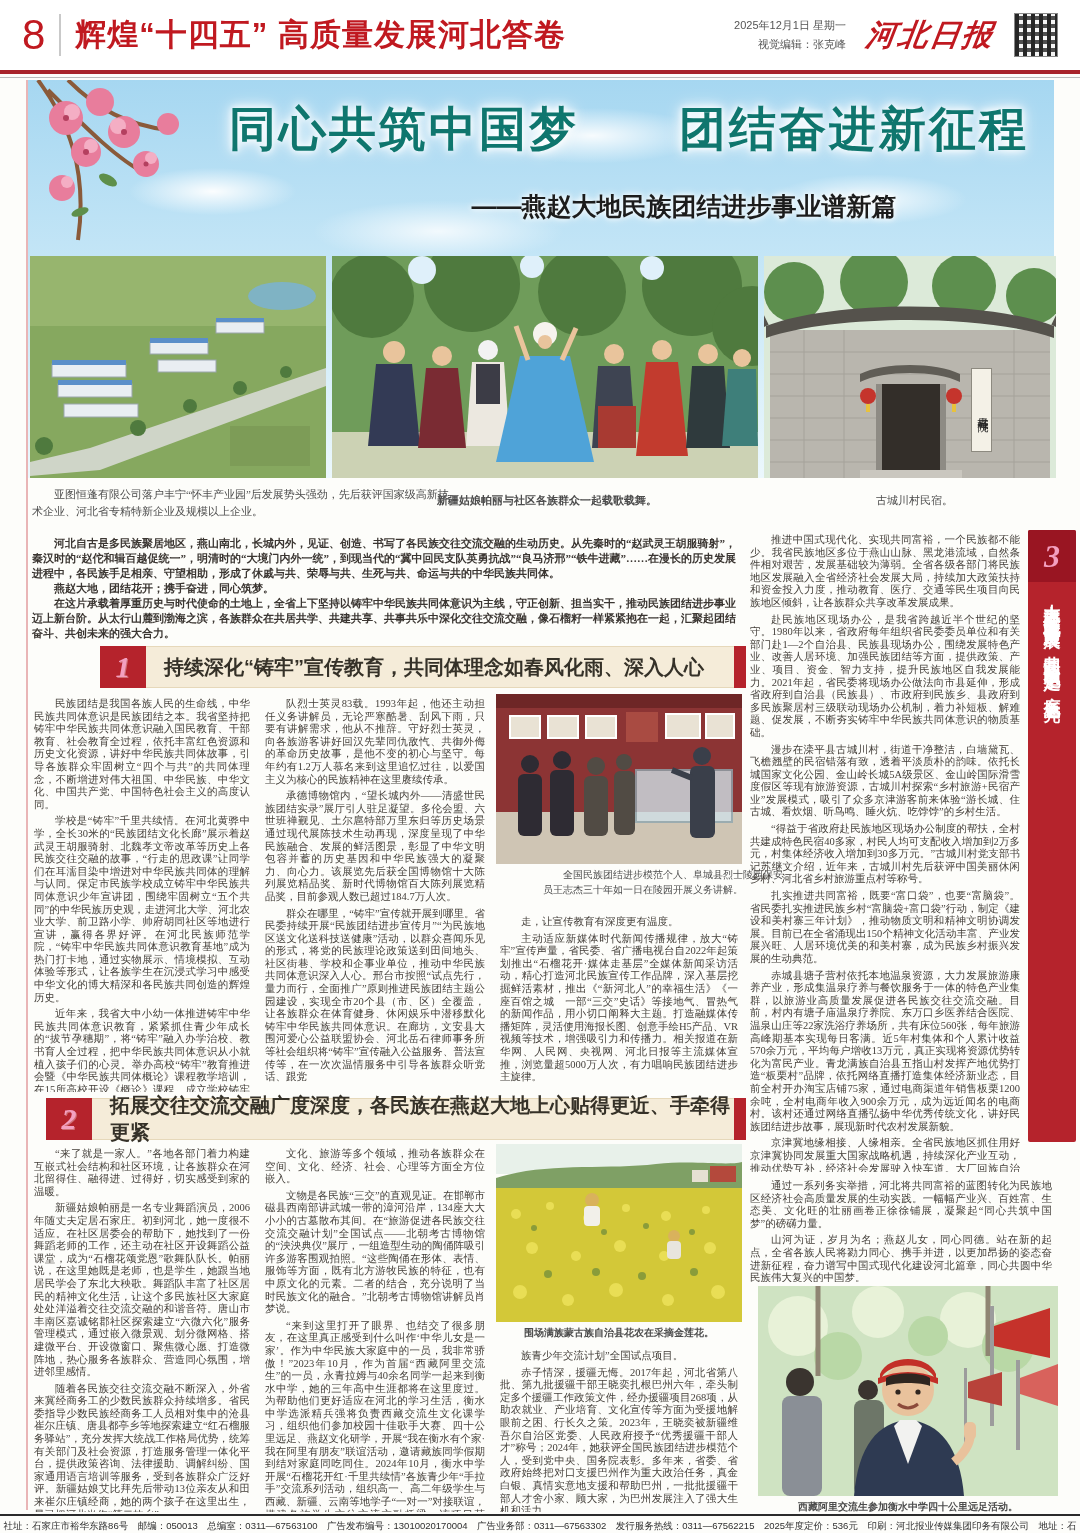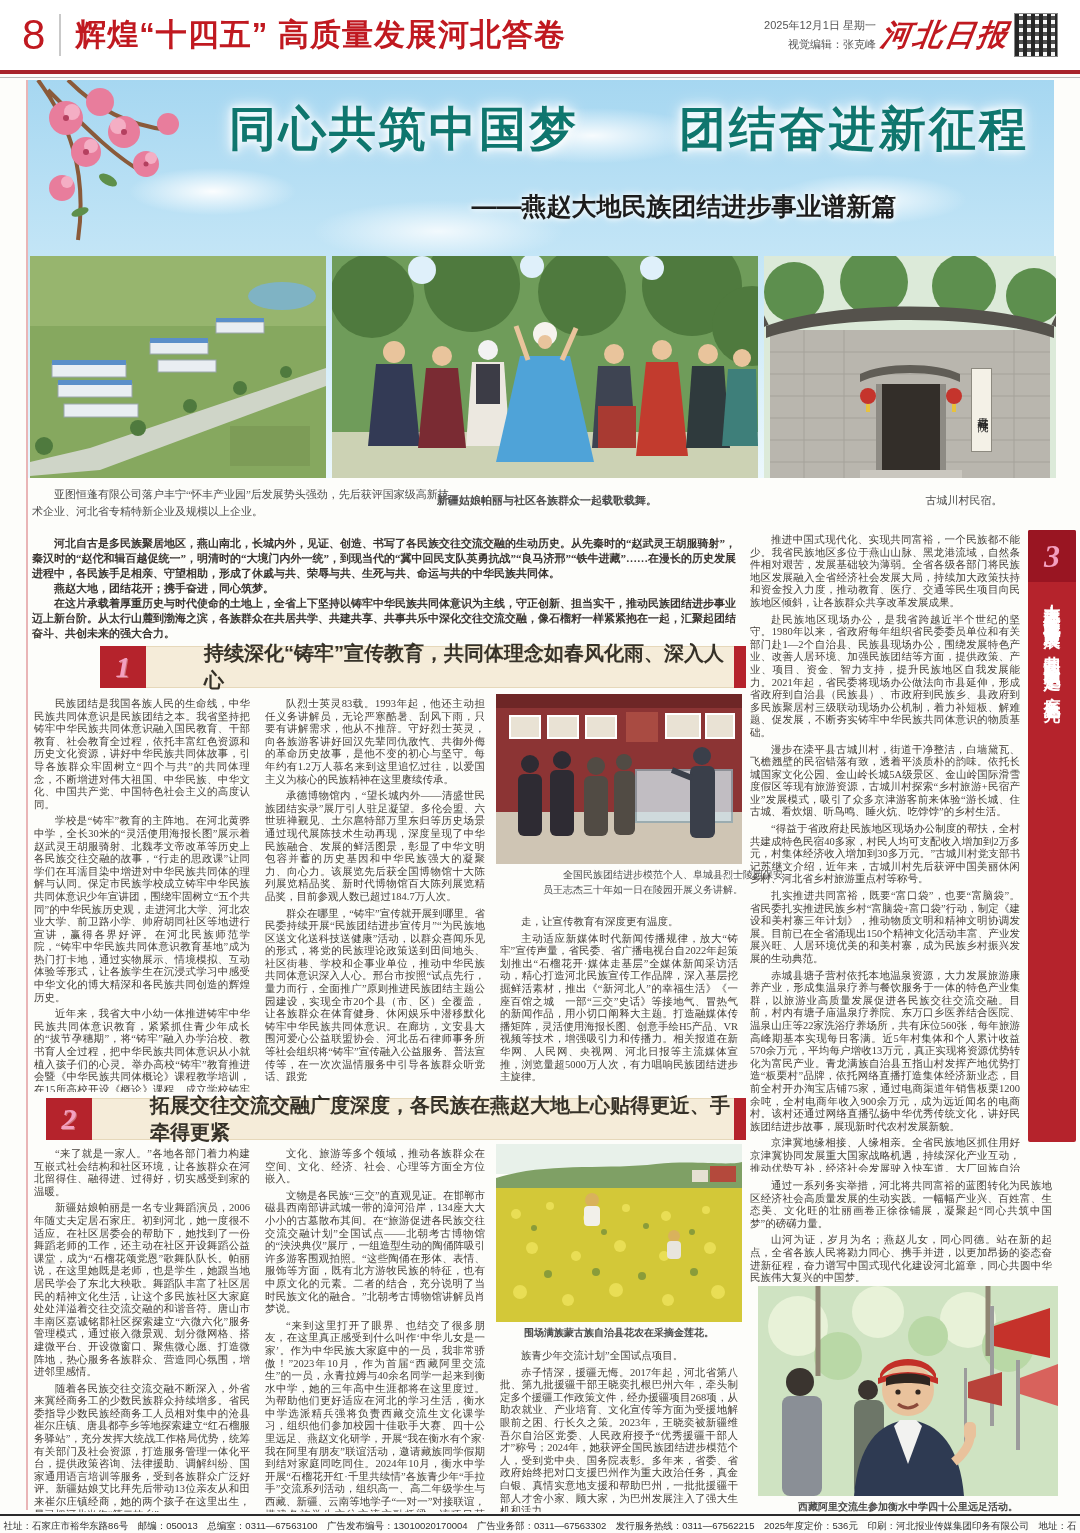--- a/index.html
+++ b/index.html
@@ -6,21 +6,21 @@
   .page{position:relative;width:1080px;height:1533px;margin:0 auto;background:#fdfdfa;overflow:hidden;
         font-family:"Liberation Serif","DejaVu Serif",serif;color:#3f3a37;}
   
   #page-header{position:absolute;left:0;top:0;width:1080px;height:70px;display:flex;align-items:center;
       justify-content:space-between;padding:0 22px;box-sizing:border-box;background:#fff;}
   .ph-left{display:flex;align-items:center;gap:14px;}
   .page-no{font-size:42px;color:#c01920;font-family:"Liberation Sans","DejaVu Sans",sans-serif;font-weight:400;}
   .ph-divider{width:2px;height:42px;background:#c9c9c9;}
   .col-title{font-size:31px;font-weight:900;color:#c01920;font-family:"Liberation Sans","DejaVu Sans",sans-serif;
       letter-spacing:1px;margin:0;}
-  .ph-right{display:flex;align-items:center;gap:5px;}
+  .ph-right{display:flex;align-items:center;gap:20px;}
   .date-block{text-align:right;font-size:11px;color:#555;line-height:1.7;font-family:"Liberation Sans","DejaVu Sans",sans-serif;}
   .masthead{font-size:30px;color:#c01920;font-weight:900;font-style:italic;transform:skewX(-8deg);letter-spacing:2px;}
   .qr{width:42px;height:42px;border:1px solid #888;background:
       repeating-linear-gradient(0deg,#26262600 0 4px,#262626cc 4px 8px),
       repeating-linear-gradient(90deg,#262626 0 4px,#f5f5f5 4px 8px);}
   #rule1{position:absolute;top:70px;left:0;width:1080px;height:4px;background:#a8242b;}
   #rule2{position:absolute;top:77px;left:0;width:1080px;height:1px;background:#bbb;}
   #edge-left{position:absolute;left:26px;top:80px;width:2px;height:1430px;background:rgba(195,45,55,.35);}
   
   #sky{position:absolute;left:28px;top:80px;width:1026px;height:398px;
@@ -40,34 +40,34 @@
   figure{margin:0;padding:0;position:absolute;overflow:hidden;}
   figure svg{display:block;width:100%;height:100%;}
   #photo-industrial{left:30px;top:256px;width:296px;height:222px;}
   #photo-dance{left:332px;top:256px;width:426px;height:222px;}
   #photo-gate{left:764px;top:256px;width:292px;height:222px;}
   #gate-sign{position:absolute;right:64px;top:112px;width:19px;height:82px;background:#f4f1e7;border:1px solid #8d8a80;
       writing-mode:vertical-rl;font-size:11px;line-height:17px;text-align:center;color:#222;letter-spacing:1px;}
   .caption{position:absolute;font-size:11px;color:#4c4c4c;line-height:1.5;}
   #cap-industrial{left:32px;top:486px;width:424px;text-indent:2em;}
   #cap-dance{left:372px;top:492px;width:350px;text-align:center;font-weight:700;}
-  #cap-gate{left:876px;top:492px;width:176px;text-align:center;}
+  #cap-gate{left:876px;top:492px;width:176px;text-align:left;}
   
   #intro{position:absolute;left:32px;top:536px;width:704px;font-size:11px;line-height:15px;font-weight:600;
       color:#3b3632;text-align:justify;}
   #intro p{margin:0;text-indent:2em;}
   
   .sec-banner{position:absolute;height:42px;background:#f5ecd9;display:flex;align-items:center;
       box-shadow:inset 0 0 0 1px #e6d8ba;}
   #sec1-banner{left:100px;top:646px;width:646px;}
   #sec2-banner{left:46px;top:1098px;width:700px;}
   .sec-num{width:46px;height:42px;background:#b5232c;color:#f3a0c0;display:flex;align-items:center;justify-content:center;
       font-size:30px;font-style:italic;font-weight:700;text-shadow:1px 1px 0 rgba(255,255,255,.35);flex:0 0 46px;}
   .sec-title{flex:1;padding-left:18px;font-size:20px;font-weight:800;color:#353128;
-      font-family:"Liberation Sans","DejaVu Sans",sans-serif;margin-left:40px;}
+      font-family:"Liberation Sans","DejaVu Sans",sans-serif;}
   .sec-endcap{width:12px;height:42px;background:#b5232c;flex:0 0 12px;}
   
   .txtcol{position:absolute;font-size:10.5px;line-height:12.6px;text-align:justify;overflow:hidden;color:#45403b;}
   .txtcol p{margin:4px;text-indent:2em;}
   #s1c1{left:30px;top:694px;width:224px;height:398px;}
   #s1c2{left:261px;top:694px;width:228px;height:398px;}
   #s1c3{left:496px;top:912px;width:246px;height:180px;}
   #photo-museum{left:496px;top:694px;width:246px;height:170px;}
   #cap-museum{left:496px;top:868px;width:246px;font-size:10px;text-indent:2em;line-height:1.45;margin-left:47px;}
   #s2c1{left:30px;top:1144px;width:224px;height:368px;}
@@ -259,21 +259,21 @@
       <p>在这片承载着厚重历史与时代使命的土地上，全省上下坚持以铸牢中华民族共同体意识为主线，守正创新、担当实干，推动民族团结进步事业迈上新台阶。从太行山麓到渤海之滨，各族群众在共居共学、共建共享、共事共乐中深化交往交流交融，像石榴籽一样紧紧抱在一起，汇聚起团结奋斗、共创未来的强大合力。</p>
     </div>
 
   <div class="sec-banner" id="sec1-banner">
     <div class="sec-num">1</div>
     <div class="sec-title">持续深化“铸牢”宣传教育，共同体理念如春风化雨、深入人心</div>
     <div class="sec-endcap"></div>
   </div>
   <div class="txtcol" id="s1c1">
       <p>民族团结是我国各族人民的生命线，中华民族共同体意识是民族团结之本。我省坚持把铸牢中华民族共同体意识融入国民教育、干部教育、社会教育全过程，依托丰富红色资源和历史文化资源，讲好中华民族共同体故事，引导各族群众牢固树立“四个与共”的共同体理念，不断增进对伟大祖国、中华民族、中华文化、中国共产党、中国特色社会主义的高度认同。</p>
-      <p>学校是“铸牢”教育的主阵地。在河北黄骅中学，全长30米的“灵活使用海报长图”展示着赵武灵王胡服骑射、北魏孝文帝改革等历史上各民族交往交融的故事，“行走的思政课”让同学们在耳濡目染中增进对中华民族共同体的理解与认同。保定市民族学校成立铸牢中华民族共同体意识少年宣讲团，围绕牢固树立“五个共同”的中华民族历史观，走进河北大学、河北农业大学、前卫路小学、帅府胡同社区等地进行宣讲，赢得各界好评。在河北民族师范学院，“铸牢中华民族共同体意识教育基地”成为热门打卡地，通过实物展示、情境模拟、互动体验等形式，让各族学生在沉浸式学习中感受中华文化的博大精深和各民族共同创造的辉煌历史。</p>
+      <p>学校是“铸牢”千里共续情。在河北黄骅中学，全长30米的“民族团结文化长廊”展示着赵武灵王胡服骑射、北魏孝文帝改革等历史上各民族交往交融的故事，“行走的思政课”让同学们在耳濡目染中增进对中华民族共同体的理解与认同。保定市民族学校成立铸牢中华民族共同体意识少年宣讲团，围绕牢固树立“五个共同”的中华民族历史观，走进河北大学、河北农业大学、前卫路小学、帅府胡同社区等地进行宣讲，赢得各界好评。在河北民族师范学院，“铸牢中华民族共同体意识教育基地”成为热门打卡地，通过实物展示、情境模拟、互动体验等形式，让各族学生在沉浸式学习中感受中华文化的博大精深和各民族共同创造的辉煌历史。</p>
       <p>近年来，我省大中小幼一体推进铸牢中华民族共同体意识教育，紧紧抓住青少年成长的“拔节孕穗期”，将“铸牢”融入办学治校、教书育人全过程，把中华民族共同体意识从小就植入孩子们的心灵。举办高校“铸牢”教育推进会暨《中华民族共同体概论》课程教学培训，在15所高校开设《概论》课程。成立学校铸牢中华民族共同体意识教育指导委员会，充分发挥专家研究、咨询和指导作用，进一步提升教育教学水平。</p>
       <p>历史是最好的教科书。在阜城县烈士陵园，全国民族团结进步模范个人王志杰与父亲接力守护冀中回民支</p>
     </div>
   <div class="txtcol" id="s1c2">
       <p>队烈士英灵83载。1993年起，他还主动担任义务讲解员，无论严寒酷暑、刮风下雨，只要有讲解需求，他从不推辞。守好烈士英灵，向各族游客讲好回汉先辈同仇敌忾、共御外侮的革命历史故事，是他不变的初心与坚守。每年约有1.2万人慕名来到这里追忆过往，以爱国主义为核心的民族精神在这里赓续传承。</p>
       <p>承德博物馆内，“望长城内外——清盛世民族团结实录”展厅引人驻足凝望。多伦会盟、六世班禅觐见、土尔扈特部万里东归等历史场景通过现代展陈技术生动再现，深度呈现了中华民族融合、发展的鲜活图景，彰显了中华文明包容并蓄的历史基因和中华民族强大的凝聚力、向心力。该展览先后获全国博物馆十大陈列展览精品奖、新时代博物馆百大陈列展览精品奖，目前参观人数已超过184.7万人次。</p>
       <p>群众在哪里，“铸牢”宣传就开展到哪里。省民委持续开展“民族团结进步宣传月”“为民族地区送文化送科技送健康”活动，以群众喜闻乐见的形式，将党的民族理论政策送到田间地头、社区街巷、学校和企事业单位，推动中华民族共同体意识深入人心。邢台市按照“试点先行，量力而行，全面推广”原则推进民族团结主题公园建设，实现全市20个县（市、区）全覆盖，让各族群众在体育健身、休闲娱乐中潜移默化铸牢中华民族共同体意识。在廊坊，文安县大围河爱心公益联盟协会、河北岳石律师事务所等社会组织将“铸牢”宣传融入公益服务、普法宣传等，在一次次温情服务中引导各族群众听党话、跟党</p>
     </div>
 
   <figure id="photo-museum">

